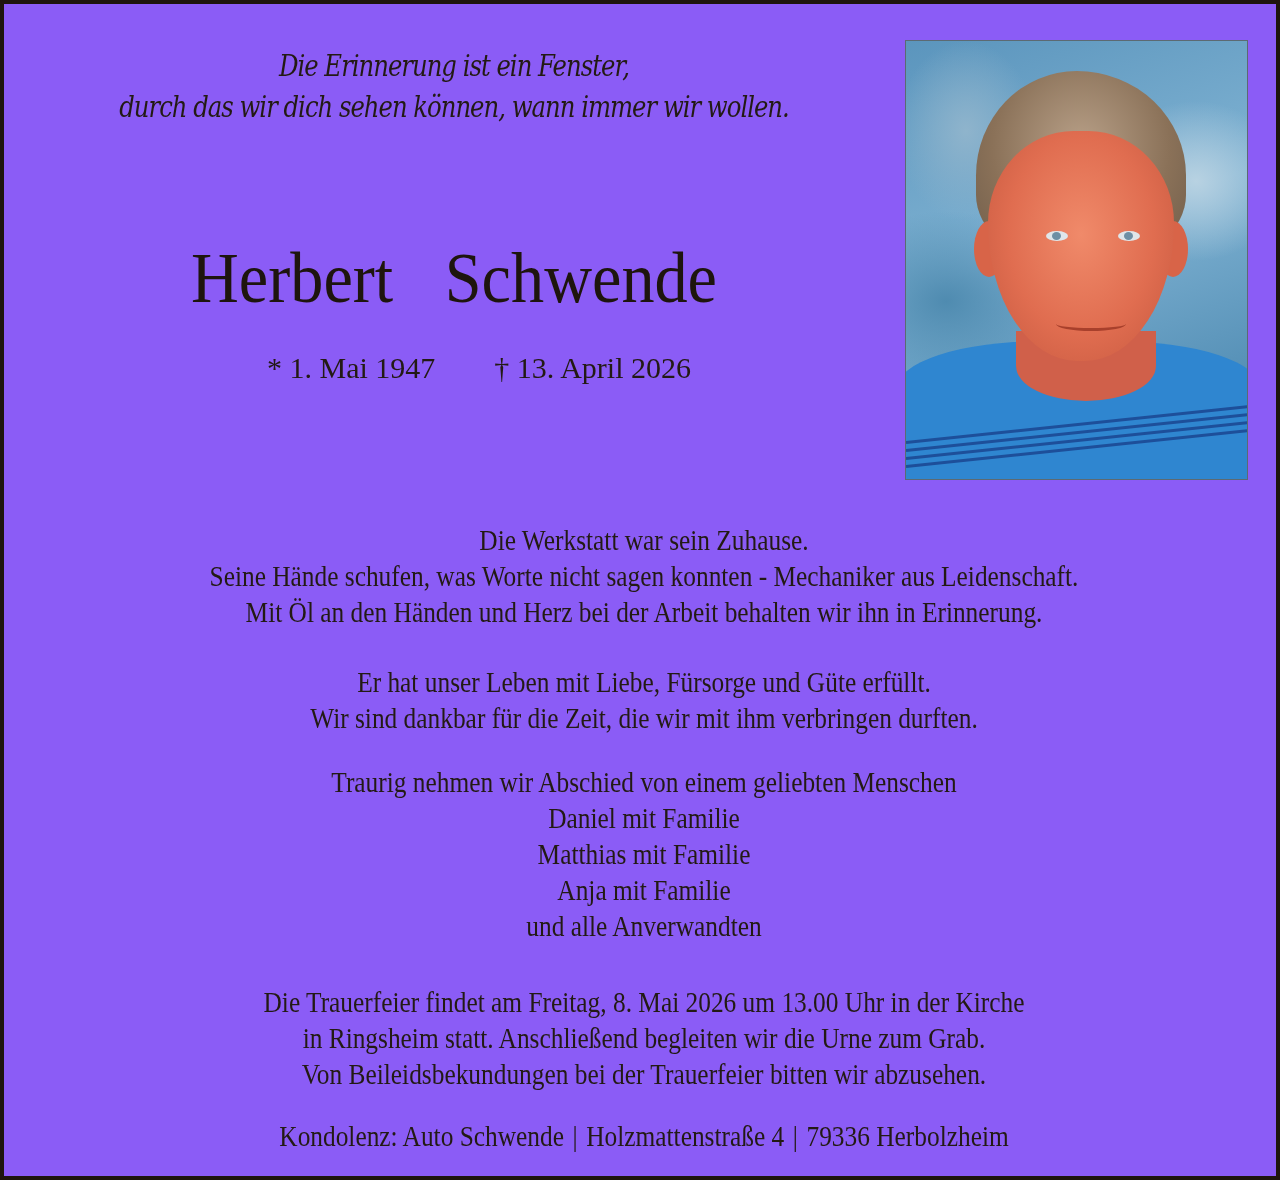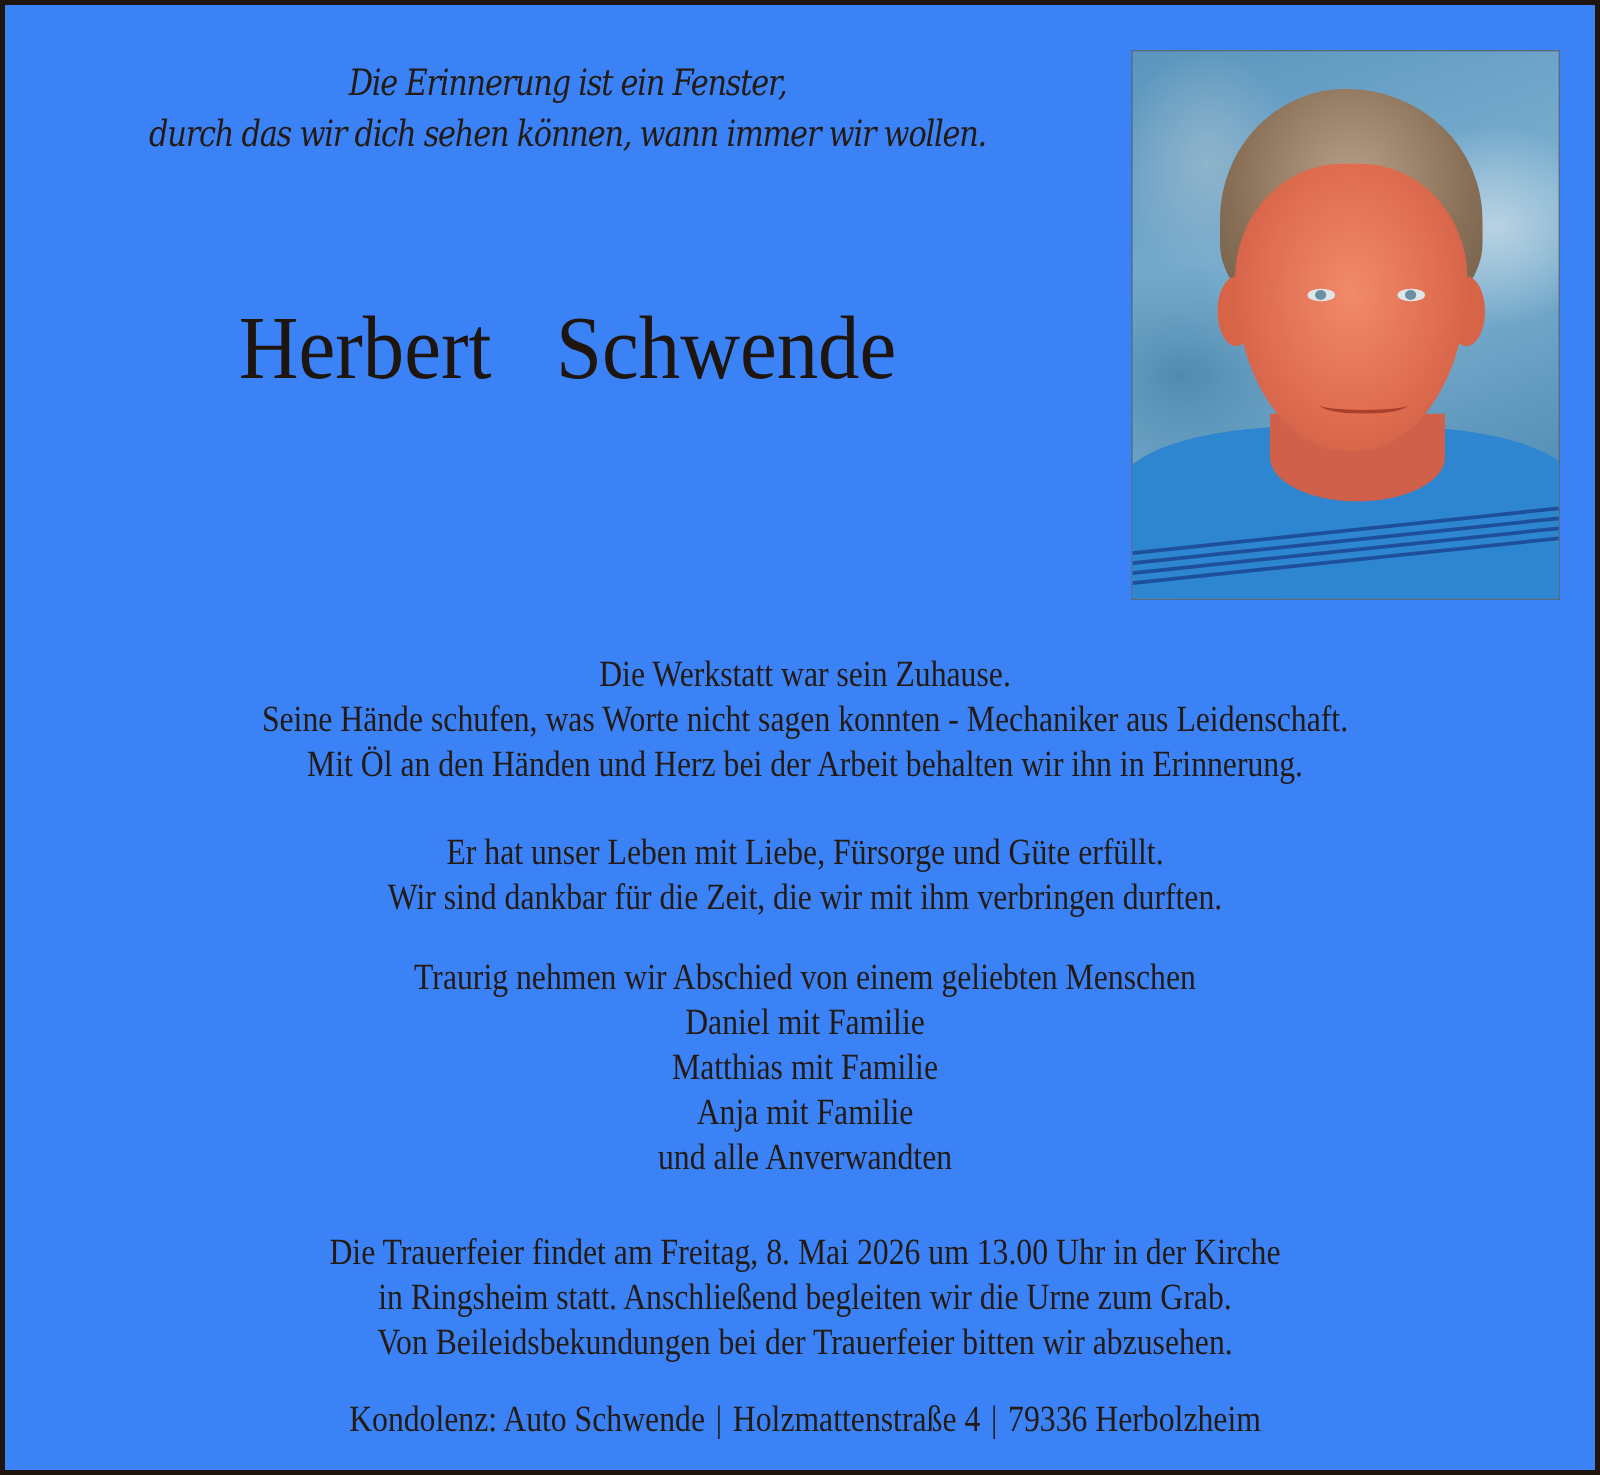--- a/index.html
+++ b/index.html
@@ -1,20 +1,20 @@
 <!DOCTYPE html>
 <html><head>
 <meta charset="utf-8">
 <style>
   * { box-sizing: border-box; margin: 0; padding: 0; }
   html, body { width: 1280px; height: 1180px; background: #ffffff; }
   body { position: relative; overflow: hidden; font-family: "Liberation Serif", "DejaVu Serif", serif; color: #221a14; }
   .frame {
     position: absolute; left: 0; top: 0; width: 1280px; height: 1180px;
-    border: 4px solid #1e150e; background: #3b82f6;
+    border: 4px solid #1e150e; background: #8b5cf6;
   }
   .motto {
     position: absolute; left: 20px; top: 42px; width: 860px; text-align: center;
     font-family: "DejaVu Serif", serif; font-style: italic; font-size: 29px;
     line-height: 41px; color: #231a14; letter-spacing: -1.2px;
     transform: scaleX(0.84); transform-origin: center top;
   }
   .name {
     position: absolute; left: 40px; top: 232px; width: 820px; text-align: center;
     font-family: "Liberation Serif", serif; font-size: 72px; line-height: 84px;
@@ -80,20 +80,27 @@
 
 <div class="frame">
 
   <div class="motto">
     <span class="line" style="display:block">Die Erinnerung ist ein Fenster,</span>
     <span class="line" style="display:block">durch das wir dich sehen können, wann immer wir wollen.</span>
   </div>
 
   <div class="name" style="white-space:pre">Herbert  Schwende</div>
 
+  <div class="dates">
+    <span>*</span>
+    <span>1. Mai 1947</span>
+    <span class="gap"></span>
+    <span>†</span>
+    <span>13. April 2026</span>
+  </div>
 
   <div class="photo">
     <div class="sweater"></div>
     <div class="stripe" style="top:400px"></div>
     <div class="stripe" style="top:408px"></div>
     <div class="stripe" style="top:416px"></div>
     <div class="stripe" style="top:424px"></div>
     <div class="neck"></div>
     <div class="hair"></div>
     <div class="ear-l"></div>

